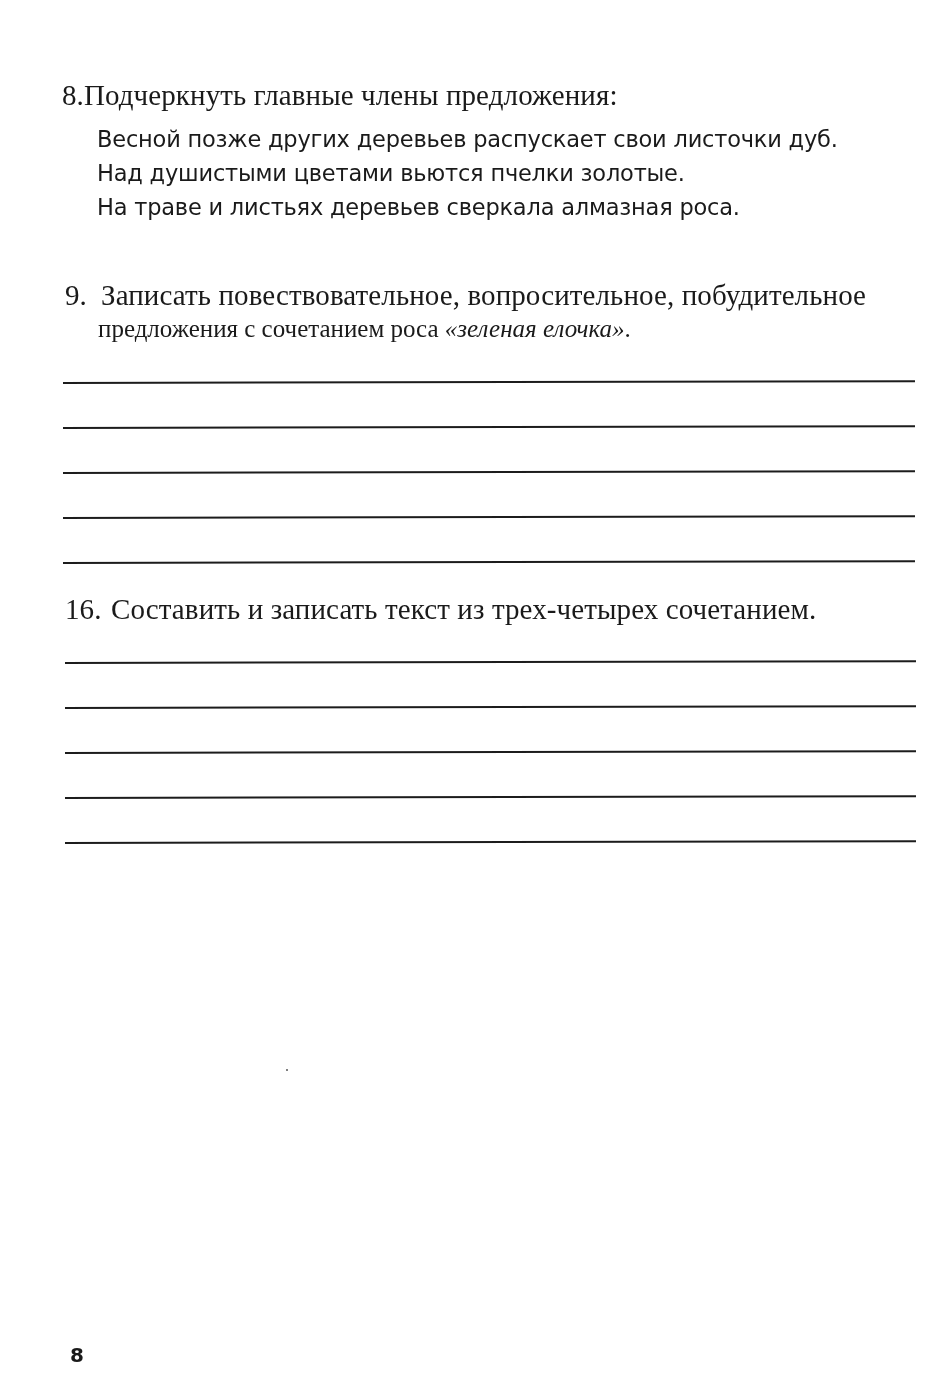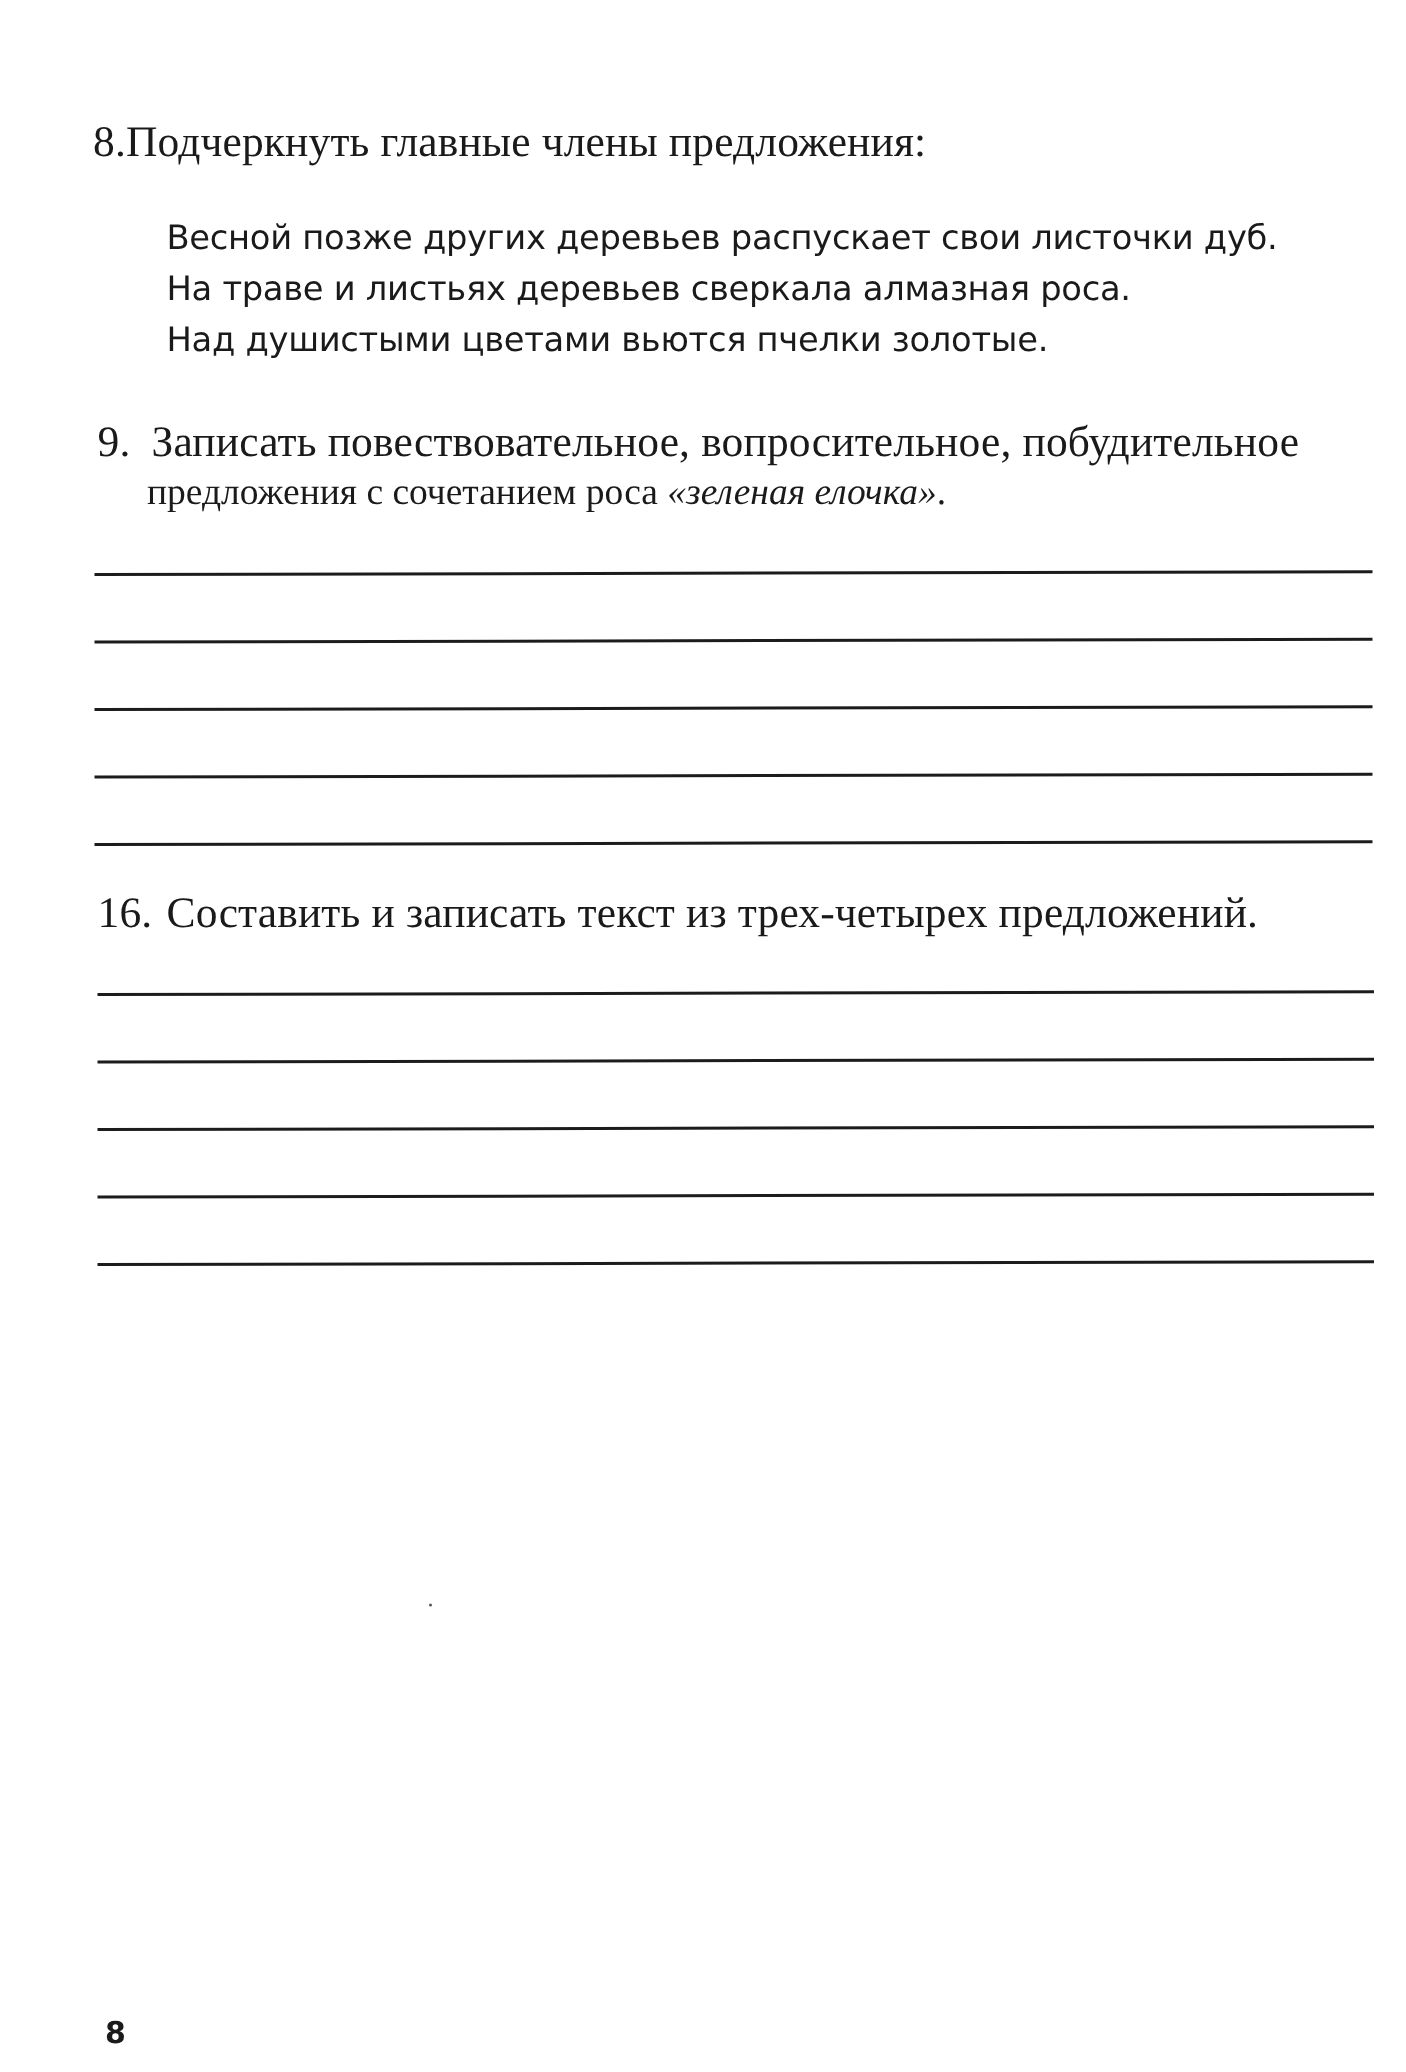--- a/index.html
+++ b/index.html
@@ -25,26 +25,25 @@
       font-size: 29px;
       line-height: 34px;
       letter-spacing: 0.1px;
       white-space: nowrap;
     }
     .task-num {
       display: inline-block;
     }
     .sentences {
       position: absolute;
-      left: 111px;
+      left: 97px;
       top: 122px;
       font-size: 22.5px;
       line-height: 34px;
       letter-spacing: -0.2px;
-      margin-top: 20px;
     }
     .sentence {
       white-space: nowrap;
       height: 34px;
     }
     .task9-line2 {
       position: absolute;
       left: 98px;
       top: 312px;
       font-size: 25px;
@@ -82,39 +81,39 @@
   </style>
 </head>
 <body>
 
 <div class="task-heading serif" style="left:62px; top:78px;">
   <span class="task-num">8.</span><span>Подчеркнуть главные члены предложения:</span>
 </div>
 
 <div class="sentences sans">
   <div class="sentence">Весной позже других деревьев распускает свои листочки дуб.</div>
+  <div class="sentence">Над душистыми цветами вьются пчелки золотые.</div>
   <div class="sentence">На траве и листьях деревьев сверкала алмазная роса.</div>
-  <div class="sentence">Над душистыми цветами вьются пчелки золотые.</div>
 </div>
 
 <div class="task-heading serif" style="left:65px; top:278px;">
   <span class="task-num" style="width:36px;">9.</span><span>Записать повествовательное, вопросительное, побудительное</span>
 </div>
 <div class="task9-line2 serif">
   <span>предложения с сочетанием роса </span><span class="em-phrase">«зеленая елочка»</span><span>.</span>
 </div>
 
 <div class="write-line" style="top:382px;"></div>
 <div class="write-line" style="top:427px;"></div>
 <div class="write-line" style="top:472px;"></div>
 <div class="write-line" style="top:517px;"></div>
 <div class="write-line" style="top:562px;"></div>
 
 <div class="task-heading serif" style="left:65px; top:592px;">
-  <span class="task-num" style="width:46px;">16.</span><span>Составить и записать текст из трех-четырех предложений.</span>
+  <span class="task-num" style="width:46px;">16.</span><span>Составить и записать текст из трех-четырех сочетанием.</span>
 </div>
 
 <div class="write-line" style="top:662px; left:65px; width:851px;"></div>
 <div class="write-line" style="top:707px; left:65px; width:851px;"></div>
 <div class="write-line" style="top:752px; left:65px; width:851px;"></div>
 <div class="write-line" style="top:797px; left:65px; width:851px;"></div>
 <div class="write-line" style="top:842px; left:65px; width:851px;"></div>
 
 <div class="speck" style="left:286px; top:1069px;"></div>
 

